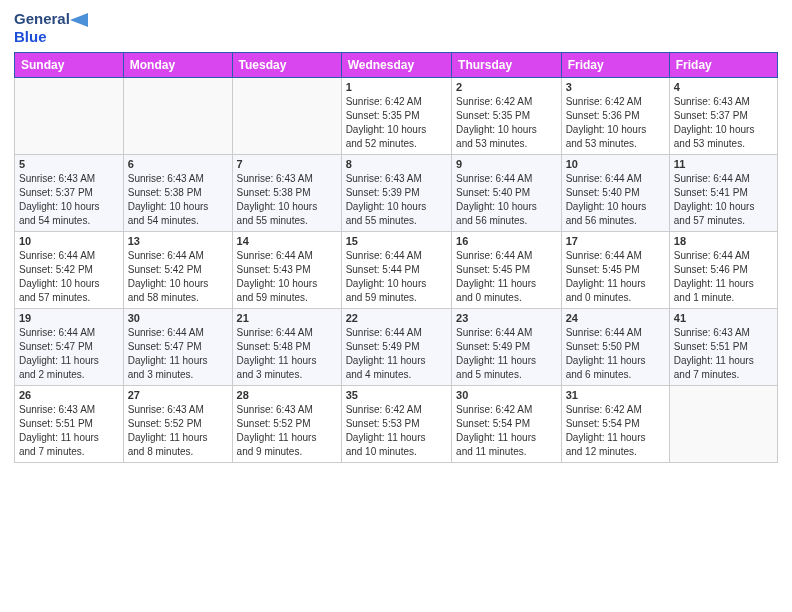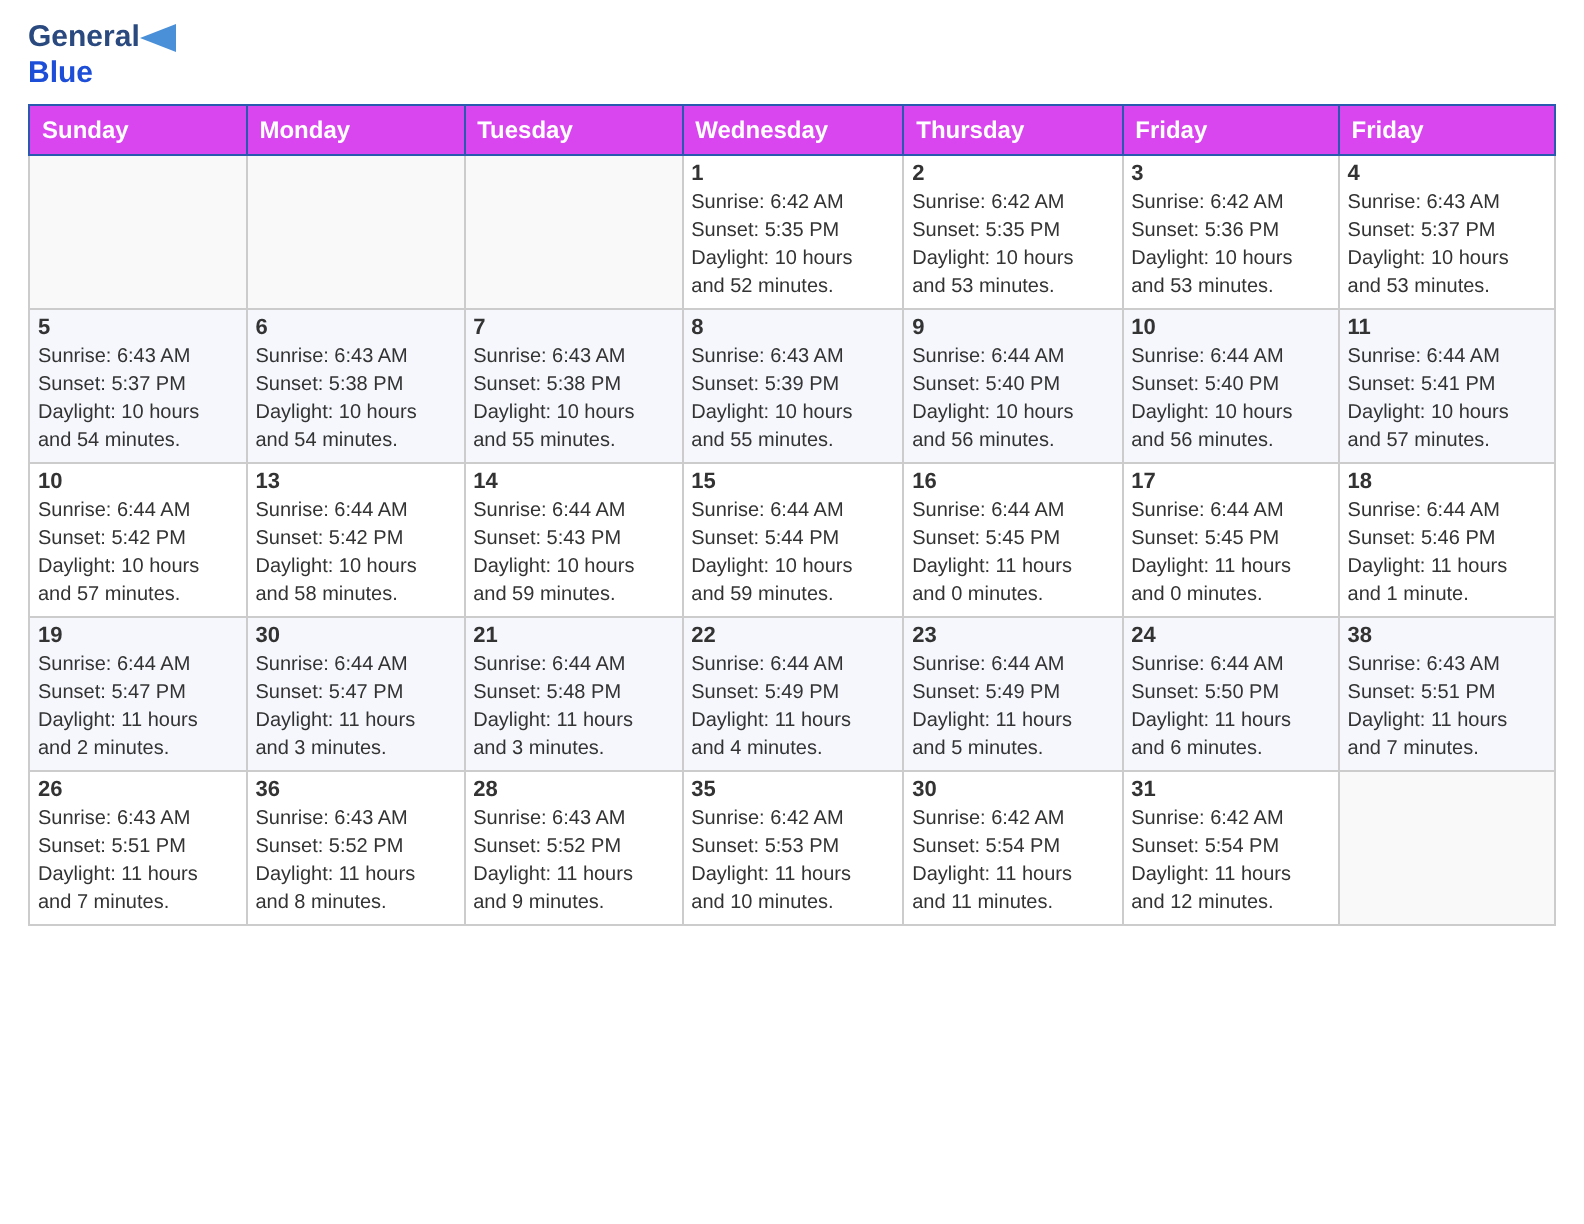--- a/index.html
+++ b/index.html
@@ -286,37 +286,37 @@
 and 5 minutes.</div>
           </td>
           <td>
             <span class="day-num">24</span>
             <div class="day-info" style="white-space: pre-line;">Sunrise: 6:44 AM
 Sunset: 5:50 PM
 Daylight: 11 hours
 and 6 minutes.</div>
           </td>
           <td>
-            <span class="day-num">38</span>
+            <span class="day-num">41</span>
             <div class="day-info" style="white-space: pre-line;">Sunrise: 6:43 AM
 Sunset: 5:51 PM
 Daylight: 11 hours
 and 7 minutes.</div>
           </td>
         </tr>
         <tr>
           <td>
             <span class="day-num">26</span>
             <div class="day-info" style="white-space: pre-line;">Sunrise: 6:43 AM
 Sunset: 5:51 PM
 Daylight: 11 hours
 and 7 minutes.</div>
           </td>
           <td>
-            <span class="day-num">36</span>
+            <span class="day-num">27</span>
             <div class="day-info" style="white-space: pre-line;">Sunrise: 6:43 AM
 Sunset: 5:52 PM
 Daylight: 11 hours
 and 8 minutes.</div>
           </td>
           <td>
             <span class="day-num">28</span>
             <div class="day-info" style="white-space: pre-line;">Sunrise: 6:43 AM
 Sunset: 5:52 PM
 Daylight: 11 hours

